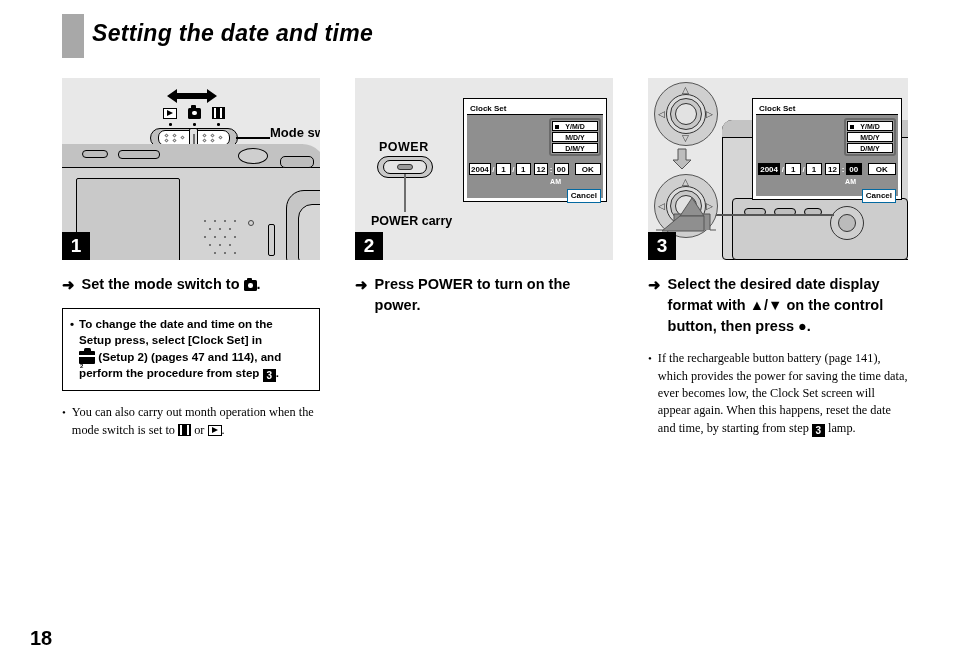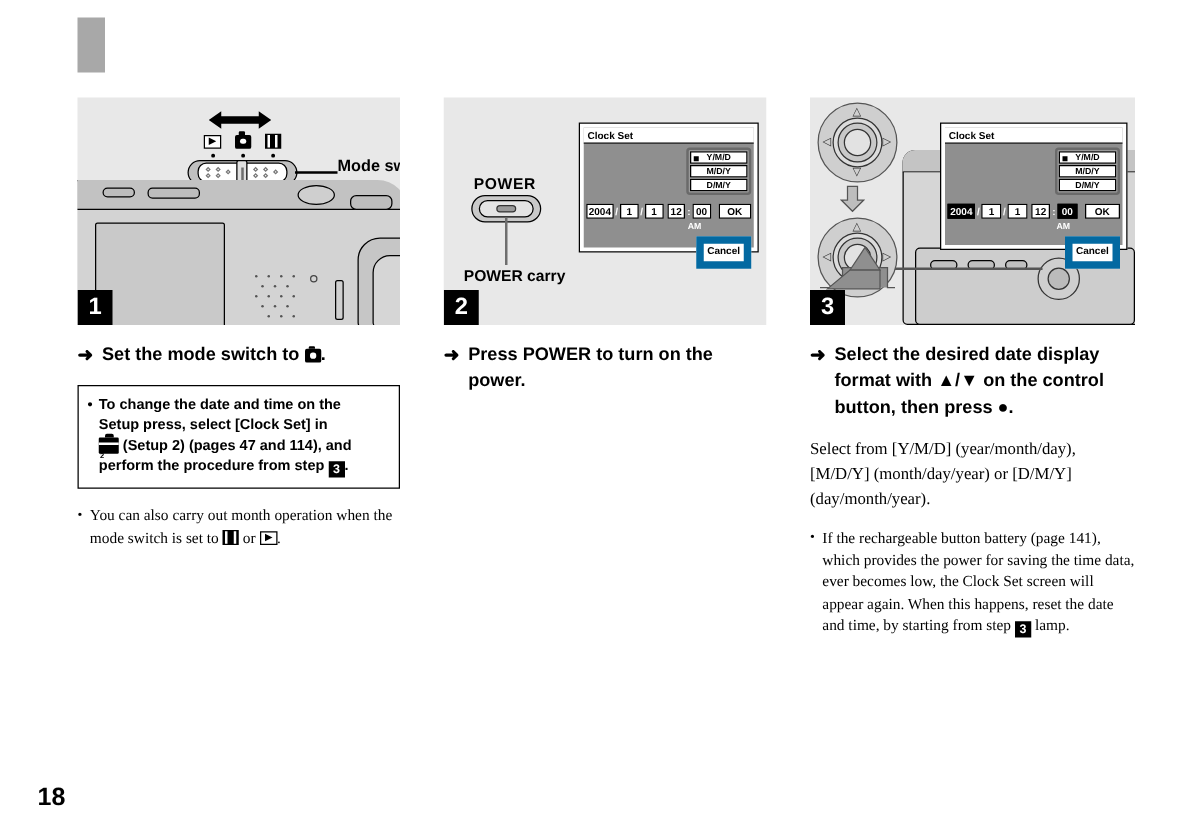--- a/index.html
+++ b/index.html
@@ -226,24 +226,24 @@
     background:#fff; color:#000; border:1px solid #000;
     width:34px; text-align:center; height:12px; line-height:11px; margin-left:6px;
   }
   .cs-am {
     position:absolute; right:42px; top:76px;
     font-family:"Liberation Sans", sans-serif;
     font-weight:bold; font-size:7px; color:#fff;
   }
   .cs-cancel {
     position:absolute; right:2px; top:87px;
-    background:#fff; color:#000; border:6px solid #0369a1;
+    background:#fff; color:#000; border:1px solid #0369a1;
     font-family:"Liberation Sans", sans-serif;
     font-weight:bold; font-size:8px;
-    padding:0 3px; height:26px; line-height:11px;
+    padding:0 3px; height:14px; line-height:11px;
   }
 
   
   .ctrl-dial {
     position:absolute; width:64px; height:64px;
     background:#cfcfcf; border:1.4px solid #555; border-radius:50%;
   }
   .ctrl-ring1 {
     position:absolute; left:12px; top:12px; width:40px; height:40px;
     border:1.3px solid #333; border-radius:50%; background:#dcdcdc;
@@ -390,20 +390,21 @@
     position:absolute; left:30px; top:627px;
     font-family:"Liberation Sans", sans-serif;
     font-weight:bold; font-size:20px;
   }
 </style>
 </head>
 <body>
 
 <div class="header">
   <div class="header-bar"></div>
+  <div class="header-title">Setting the date and time</div>
 </div>
 
 <div class="col col-1">
 
   <div class="panel panel-1">
 
     <svg class="ms-arrow" viewBox="0 0 54 16">
       <path d="M2 8 L12 1 L12 5 L42 5 L42 1 L52 8 L42 15 L42 11 L12 11 L12 15 Z" fill="#000"></path>
     </svg>
 
@@ -624,21 +625,20 @@
     </div>
 
     <div class="step-badge">3</div>
   </div>
 
   <div class="instr">
     <span class="instr-arrow">➜</span>
     <span class="instr-text">Select the desired date display format with ▲/▼ on the control button, then press ●.</span>
   </div>
 
-  <div class="body-text small">Select from [Y/M/D] (year/month/day), [M/D/Y] (month/day/year) or [D/M/Y] (day/month/year).</div>
 
   <div class="bullet-row">
     <span class="bullet">•</span>
     <span><span>If the rechargeable button battery (page 141), which provides the power for saving the time data, ever becomes low, the Clock Set screen will appear again. When this happens, reset the date and time, by starting from step </span><span class="ic-step3">3</span><span> lamp.</span></span>
   </div>
 </div>
 
 <div class="page-number">18</div>
 
 </body></html>

